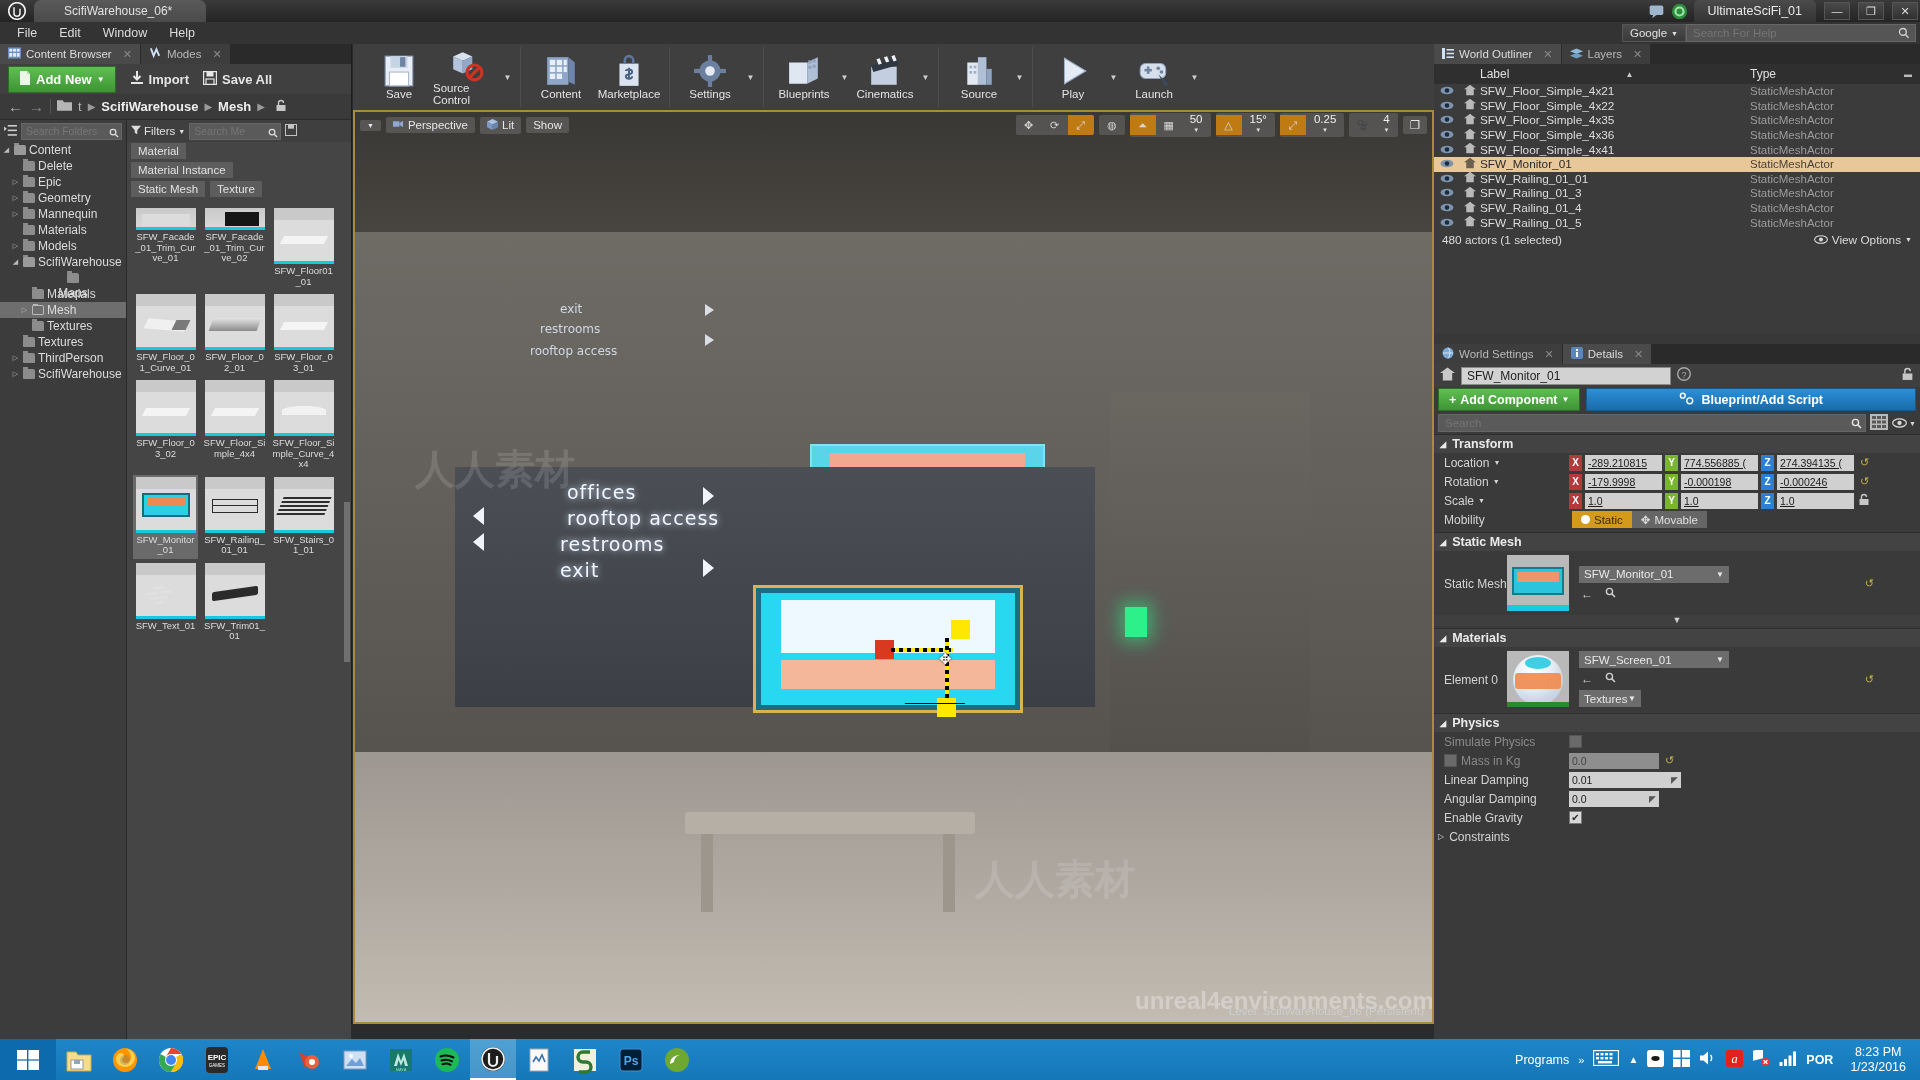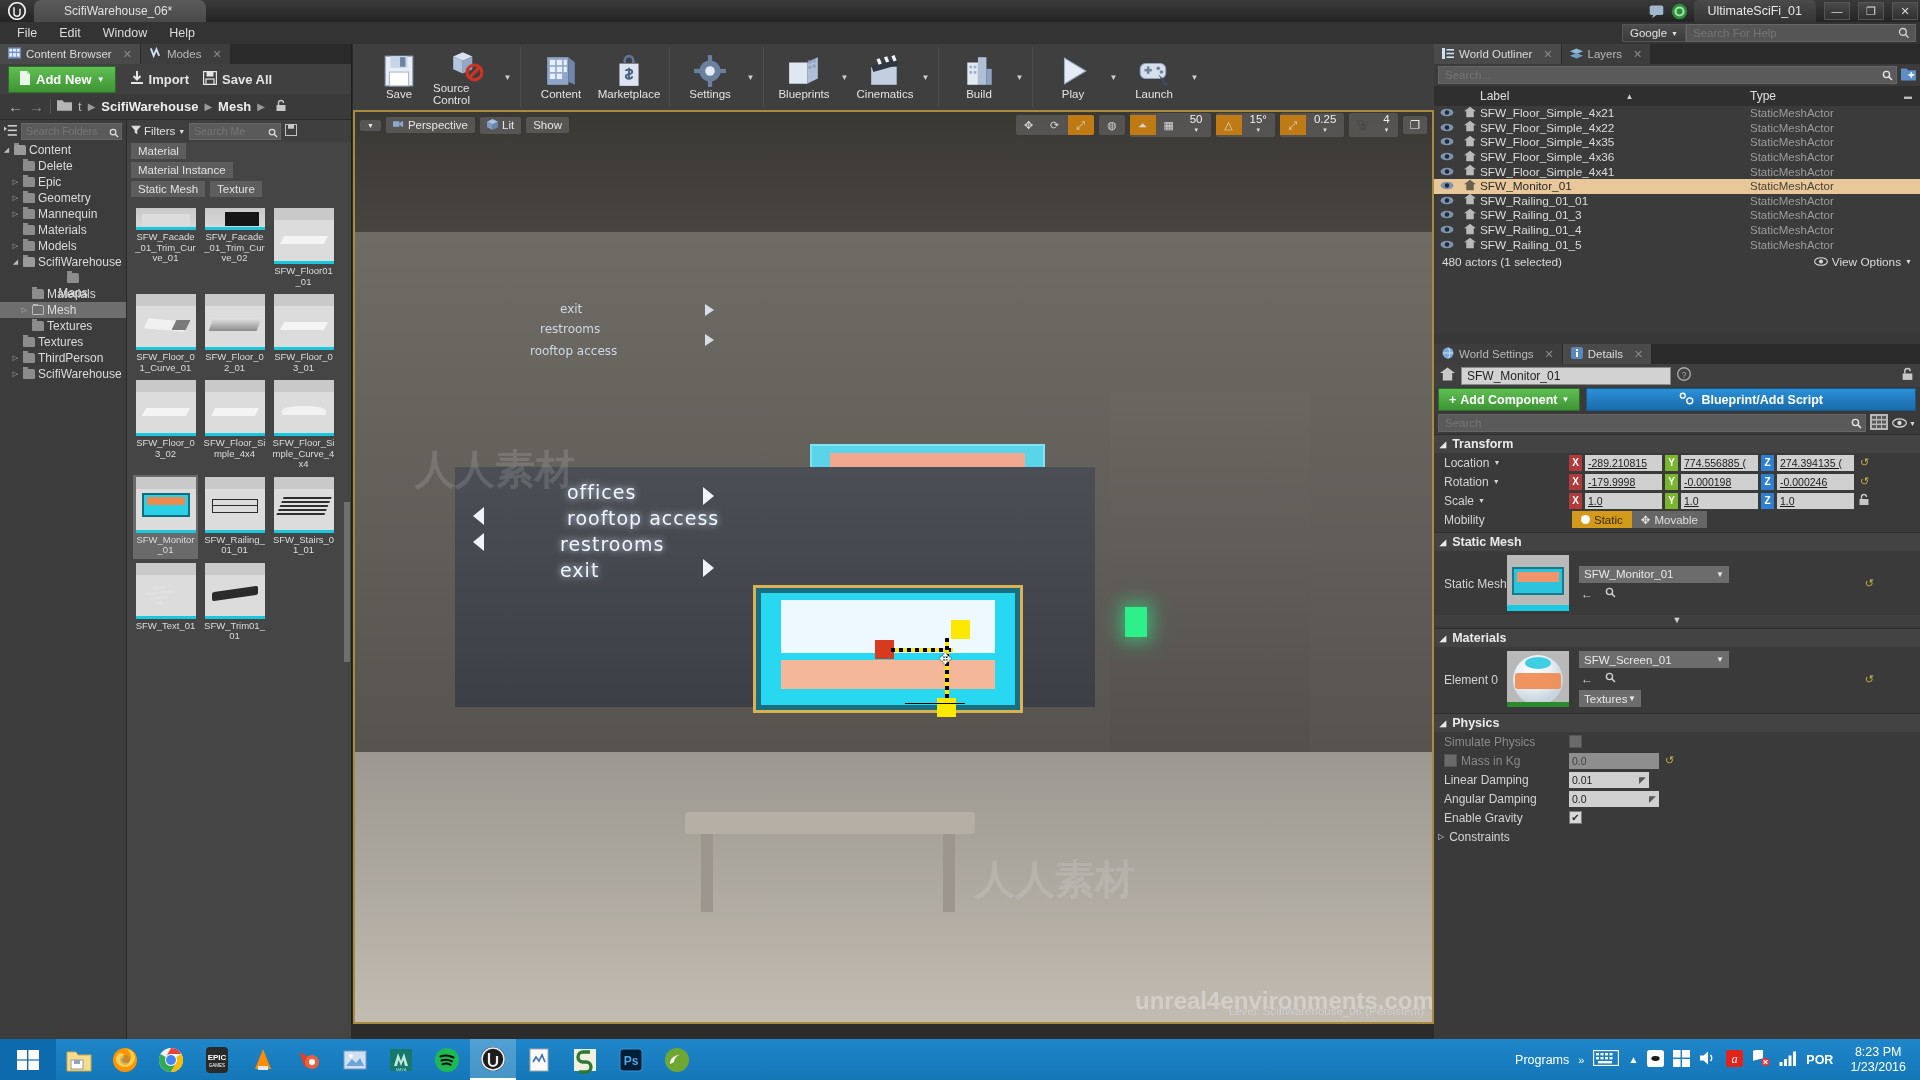--- a/index.html
+++ b/index.html
@@ -704,21 +704,21 @@
             <rect x="5" y="8" width="10" height="21" fill="#e2e9f3"></rect>
             <rect x="15" y="3" width="8" height="26" fill="#aebfd6"></rect>
             <rect x="23" y="14" width="5" height="15" fill="#8ea3c0"></rect>
             <g fill="#9fb0c9">
               <rect x="7" y="11" width="2.5" height="2.5"></rect>
               <rect x="11" y="11" width="2.5" height="2.5"></rect>
               <rect x="7" y="16" width="2.5" height="2.5"></rect>
               <rect x="11" y="16" width="2.5" height="2.5"></rect>
             </g>
           </svg></div>
-        <div class="lbl">Build</div>
+        <div class="lbl">Source</div>
       </div>
       <div class="tarrow2">▼</div>
     </div>
     <div class="tgroup">
       <div class="tbtn">
         <div class="ico"><svg viewBox="0 0 32 32">
             <path d="M8 4l20 12L8 28z" fill="#e5ecf6" stroke="#9fb0c9"></path>
           </svg></div>
         <div class="lbl">Play</div>
       </div>
@@ -884,35 +884,20 @@
       </div>
       <div class="ptab inactive">
         <span>
           <svg width="13" height="11" viewBox="0 0 14 11">
               <path d="M7 0l7 3-7 3-7-3z" fill="#8fb8d8"></path>
               <path d="M7 5l7 3-7 3-7-3z" fill="#6d9ec4"></path>
             </svg></span>
         <span>Layers</span>
         <span class="x">✕</span>
       </div>
-    </div>
-    <div id="ol-search">
-      <div style="position:relative;flex:1">
-        <input style="width: 100%; height: 18px; background: rgb(90, 90, 90); border: 1px solid rgb(102, 102, 102); color: rgb(169, 169, 169); font-size: 11.5px; padding: 0px 20px 0px 6px;" placeholder="Search...">
-        <span style="position:absolute;right:4px;top:3px">
-          <svg width="11" height="11" viewBox="0 0 16 16">
-              <circle cx="6.5" cy="6.5" r="4.5" fill="none" stroke="#e6e6e6" stroke-width="2"></circle>
-              <line x1="10" y1="10" x2="14.5" y2="14.5" stroke="#e6e6e6" stroke-width="2.2"></line>
-            </svg></span>
-      </div>
-      <span>
-        <svg width="15" height="14" viewBox="0 0 16 14">
-            <path d="M0 1h6l1.5 2H16v11H0z" fill="#5d8fc4"></path>
-            <path d="M11 5v6M8 8h6" stroke="#fff" stroke-width="1.8"></path>
-          </svg></span>
     </div>
     <div id="ol-head">
       <span style="width:46px"></span>
       <span style="flex:1;display:flex;align-items:center;gap:6px">
         <span>Label</span>
         <span style="font-size:8px;color:#cfcfcf;margin-left:110px">▲</span>
       </span>
       <span style="width:170px;display:flex;align-items:center;justify-content:space-between;padding-right:8px">
         <span>Type</span>
         <span style="font-size:8px;color:#bbb">▬</span>
@@ -1277,21 +1262,21 @@
     <div class="prow">
       <span class="pname dimtxt">
         <span class="chk dis"></span>
         <span>Mass in Kg</span>
         </span>
       <span class="numf dim" style="width:90px">0.0</span>
       <span class="revert">↺</span>
     </div>
     <div class="prow">
       <span class="pname">Linear Damping</span>
-      <span class="numf" style="width:80px;justify-content:space-between">
+      <span class="numf" style="width:112px;justify-content:space-between">
         <span>0.01</span>
         <span style="font-size:9px;color:#555">◤</span>
         </span>
     </div>
     <div class="prow">
       <span class="pname">Angular Damping</span>
       <span class="numf" style="width:90px;justify-content:space-between">
         <span>0.0</span>
         <span style="font-size:9px;color:#555">◤</span>
         </span>

